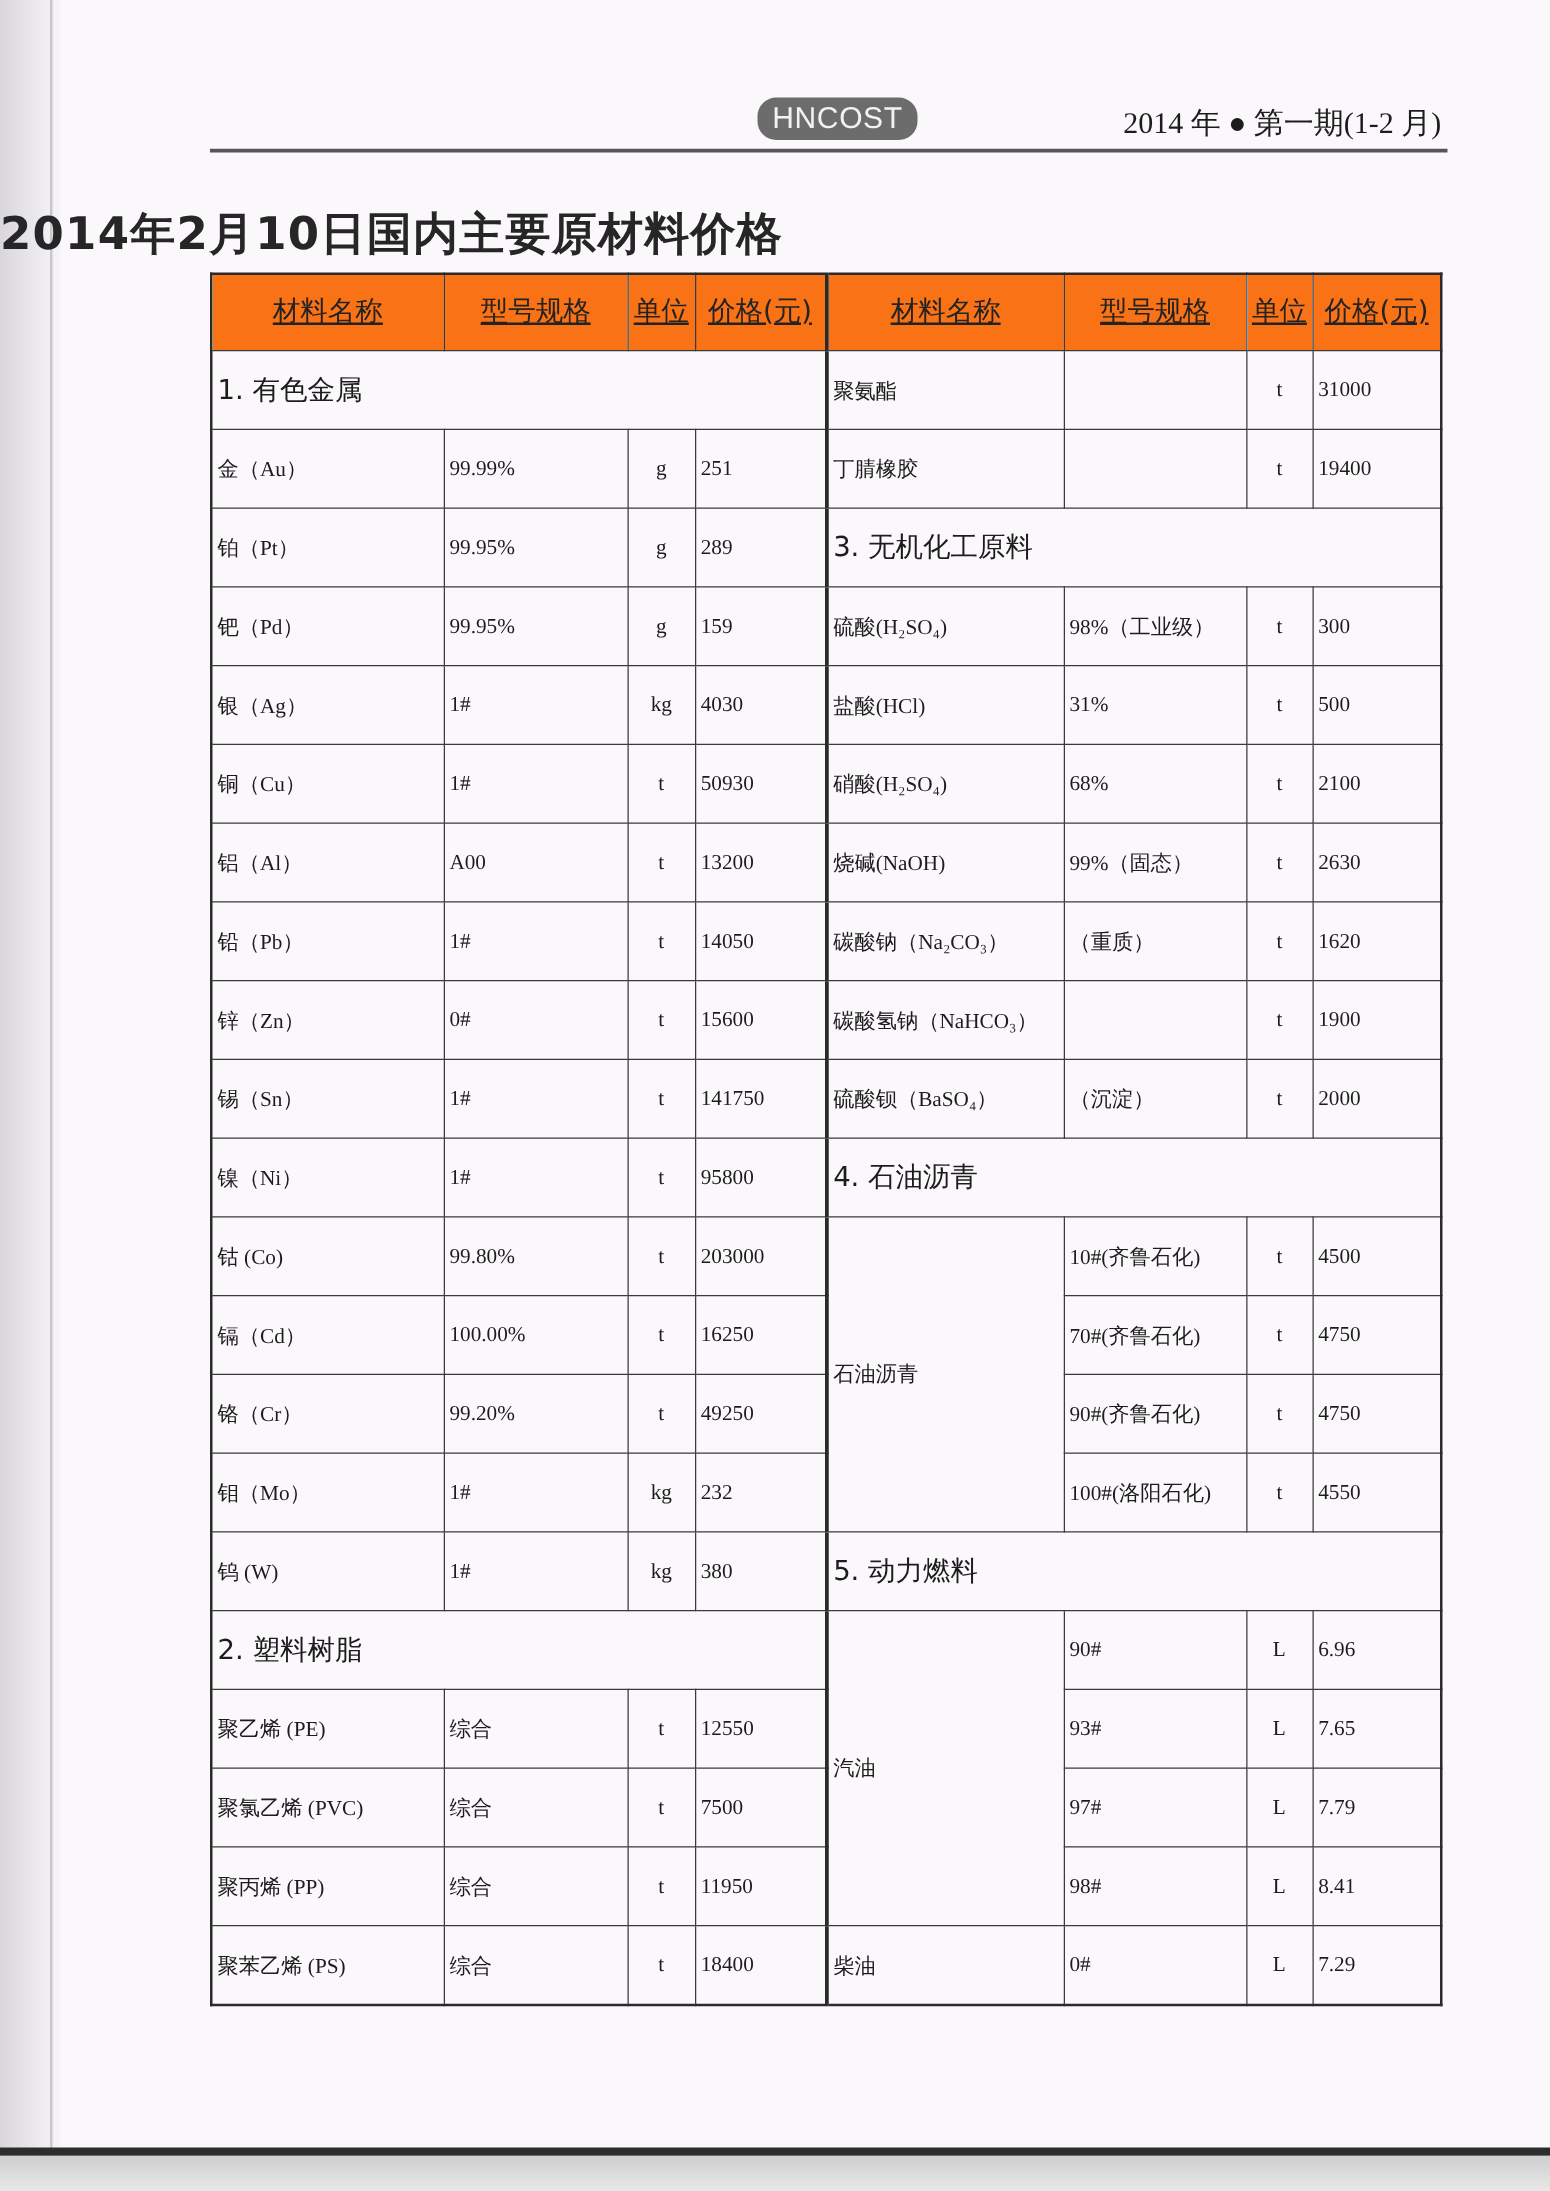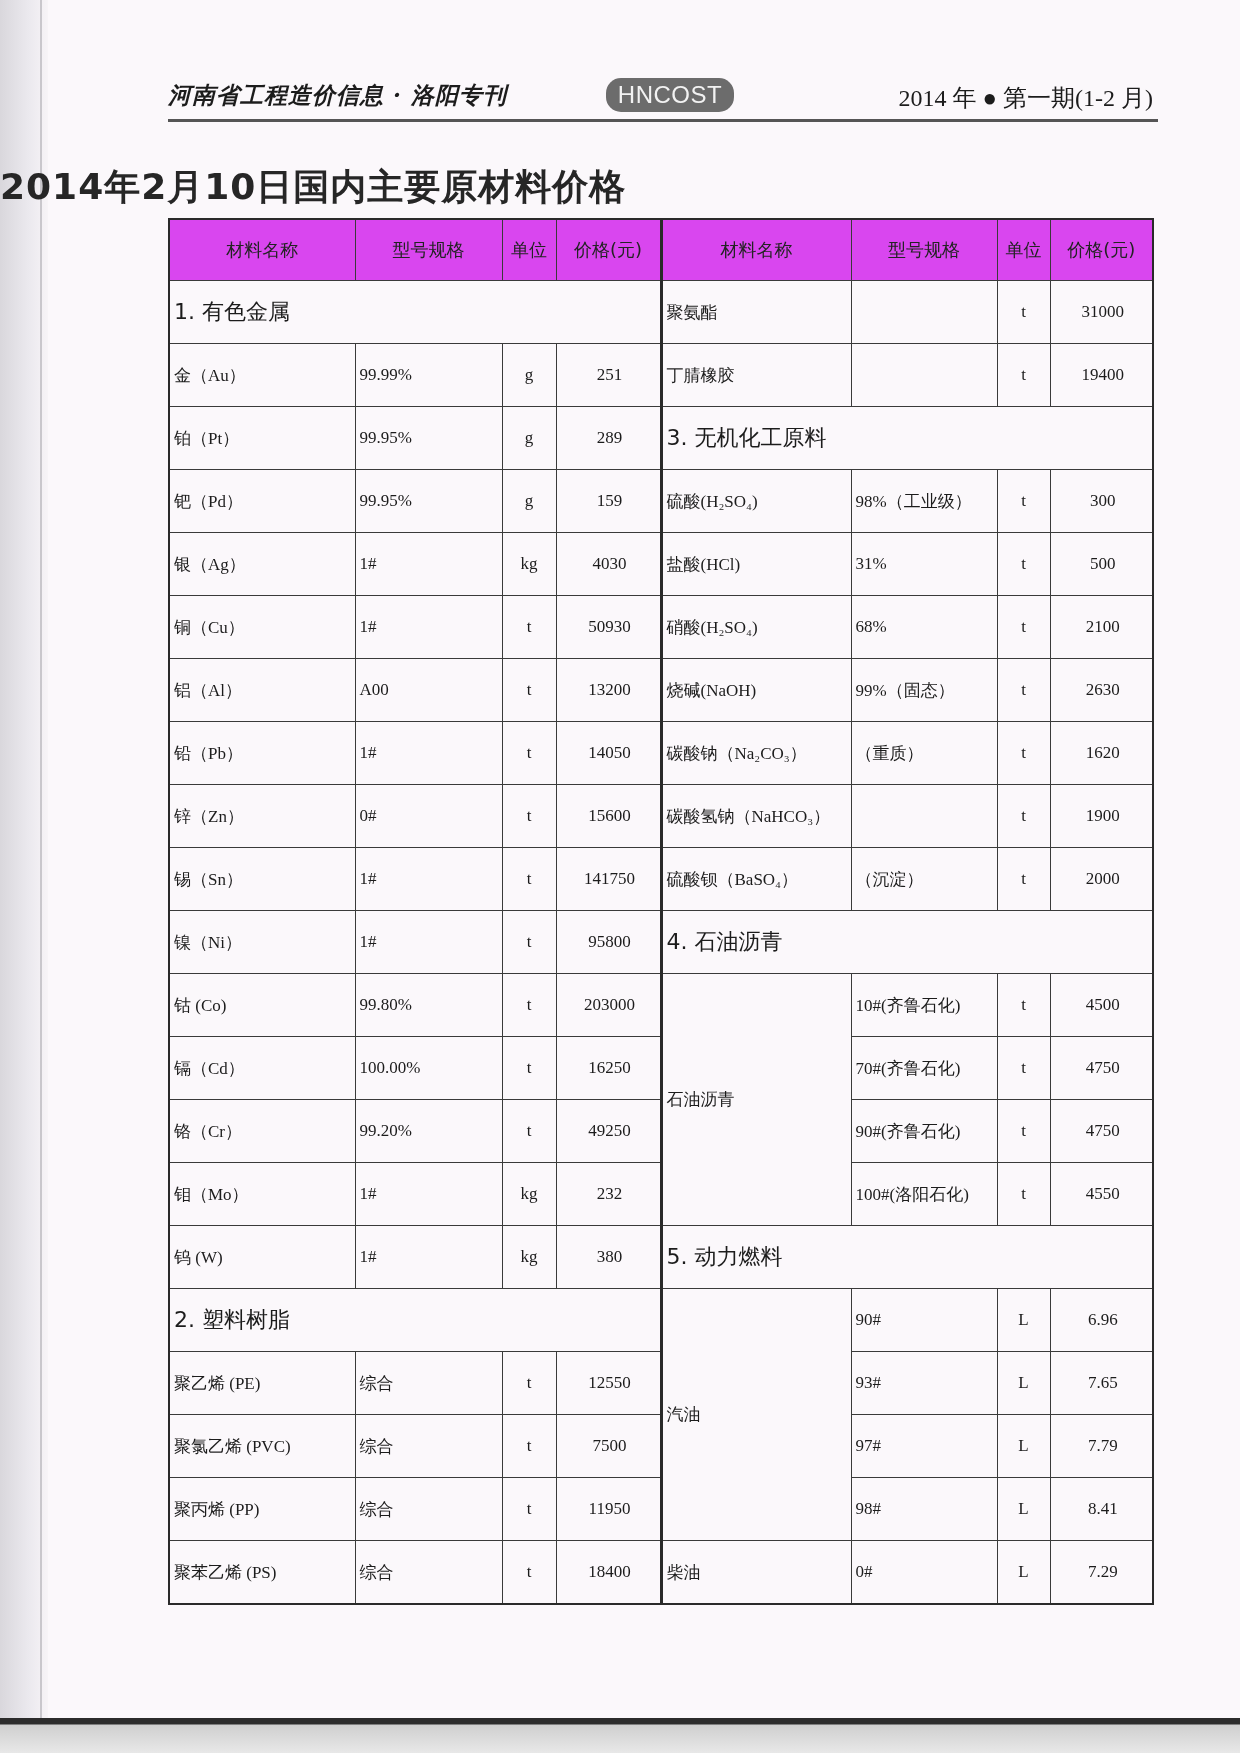--- a/index.html
+++ b/index.html
@@ -43,40 +43,39 @@
   table.prices {
     position: absolute; left: 168px; top: 218px; width: 984px;
     border-collapse: collapse; table-layout: fixed;
     border: 2px solid #2a2a2a;
     font-family: "Liberation Serif", serif; font-size: 17px;
   }
   table.prices td, table.prices th {
     border: 1px solid #3a3a3a; padding: 0 4px; height: 62px; overflow: hidden; white-space: nowrap;
   }
   table.prices th {
-    background: #d946ef; color: #232323; font-family: "DejaVu Sans", sans-serif;
-    font-weight: normal; font-size: 18px; height: 60px; line-height: 22px;
+    background: #f97316; color: #232323; font-family: "DejaVu Sans", sans-serif;
+    font-weight: normal; font-size: 22px; height: 60px; line-height: 22px; text-decoration: underline;
   }
   .mid { border-left: 3px solid #2a2a2a !important; }
   .c-unit { text-align: center; }
-  .c-price { text-align: center; padding-right: 1px !important; }
+  .c-price { text-align: left; padding-right: 1px !important; }
   .section { font-family: "DejaVu Sans", sans-serif; font-size: 22px; font-weight: normal; }
   .page-num {
     position: absolute; left: 1120px; top: 1724px; font-family: "Liberation Sans", sans-serif;
     font-size: 25px; font-weight: bold; color: #333;
   }
 </style>
 </head>
 <body>
 
 <div class="spine"></div>
 <div class="spine-line"></div>
 
 <div class="running-head">
-  <span class="rh-left">河南省工程造价信息 · 洛阳专刊</span>
   <span class="rh-badge">HNCOST</span>
   <span class="rh-right">2014 年 ● 第一期(1-2 月)</span>
 </div>
 <div class="rh-rule"></div>
 
 <div class="title">2014年2月10日国内主要原材料价格</div>
 
 <table class="prices">
   <colgroup>
     <col style="width:186px">

